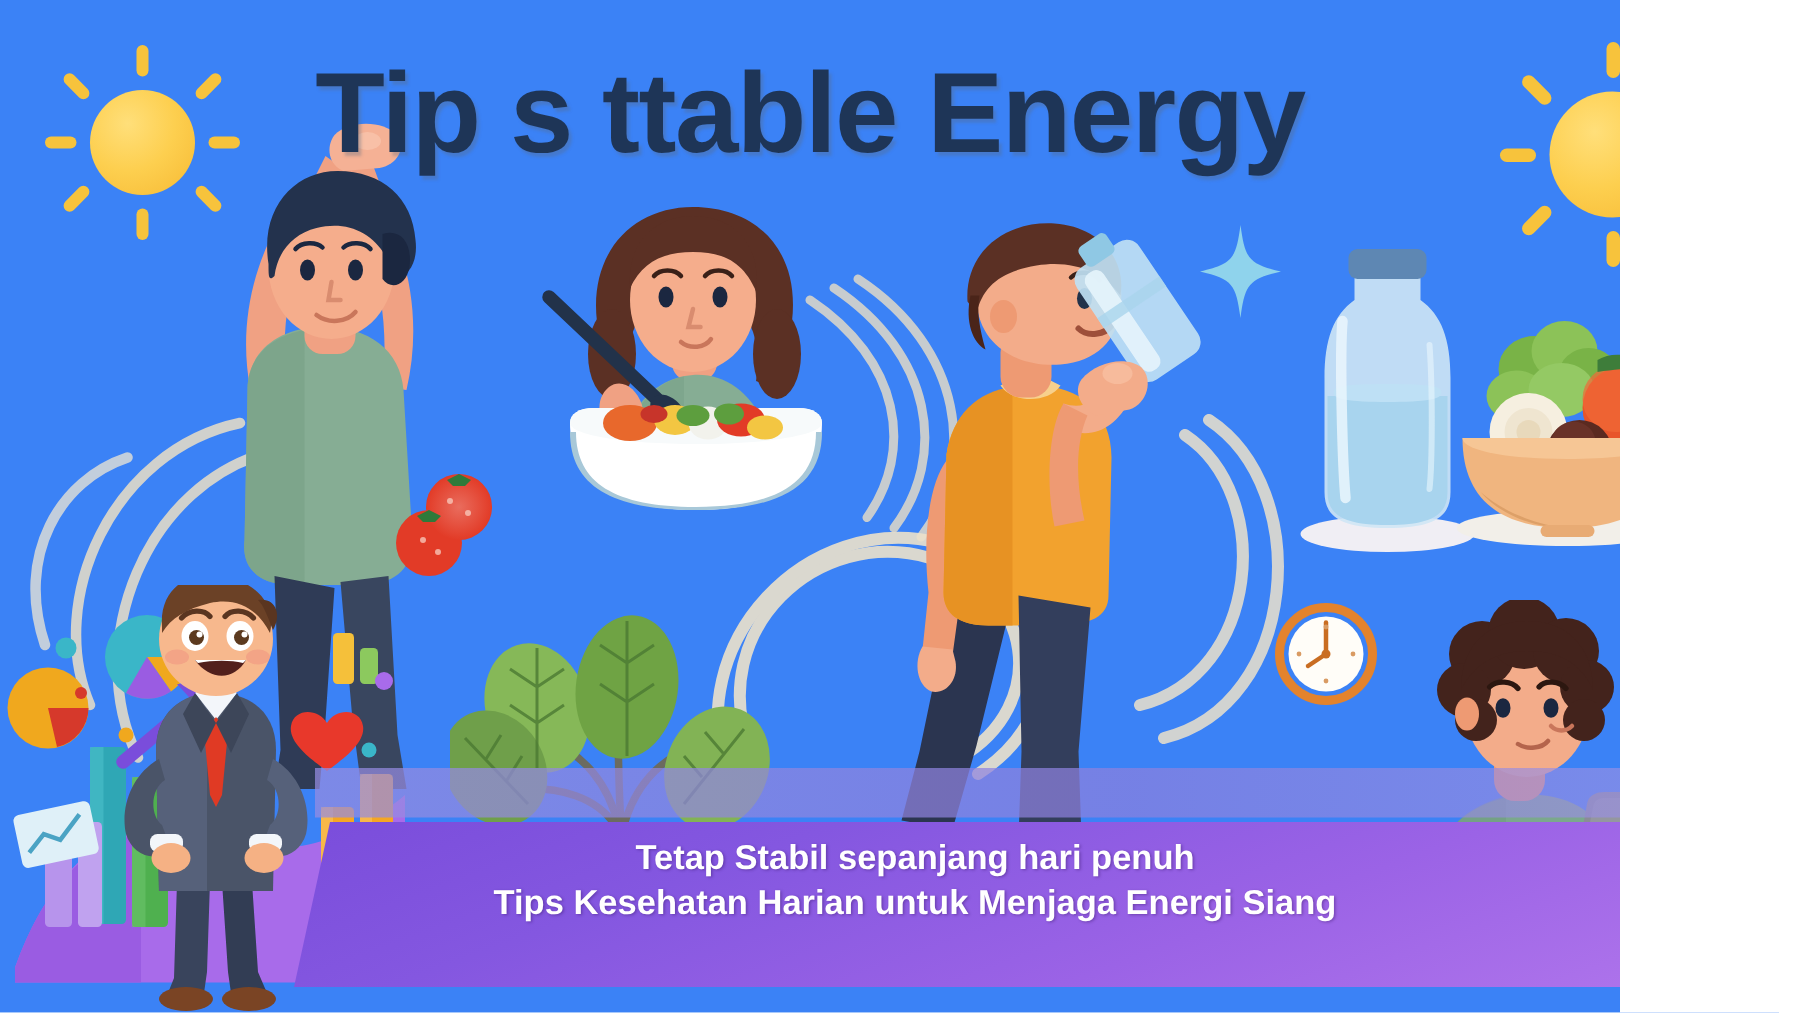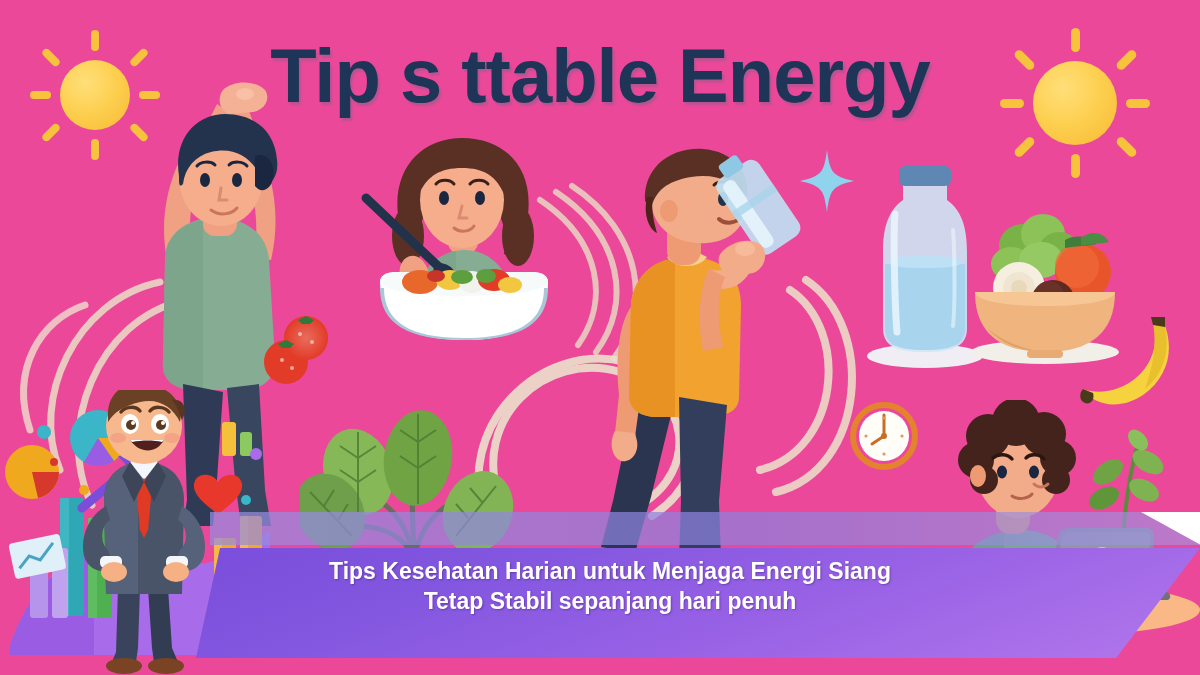--- a/index.html
+++ b/index.html
@@ -1,22 +1,22 @@
 <!DOCTYPE html>
 <html><head>
 <meta charset="utf-8">
 <style>
   html,body{margin:0;padding:0;background:#fff;}
   body{font-family:"Liberation Sans", sans-serif;}
 
   #canvas{
     position:relative;
-    width:1200px;height:675px;
+    width:1080px;height:675px;
     overflow:hidden;
-    background:#ec4899;
+    background:#3b82f6;
   }
 
   .abs{position:absolute;}
 
   
   #title{
     position:absolute;
     left:0;right:0;top:32px;
     text-align:center;
     font-size:76px;
@@ -474,17 +474,17 @@
       <ellipse cx="118" cy="48" rx="8" ry="5" fill="#f08f7f" opacity=".5"></ellipse>
       <ellipse cx="172" cy="48" rx="8" ry="5" fill="#f08f7f" opacity=".5"></ellipse>
     </g>
   </svg>
 
   <div id="banner-wrap">
     <div id="band-top"></div>
     <div id="band-main"></div>
   </div>
   <div id="banner-text" class="nosel">
+    <span class="line">Tetap Stabil sepanjang hari penuh</span>
     <span class="line">Tips Kesehatan Harian untuk Menjaga Energi Siang</span>
-    <span class="line">Tetap Stabil sepanjang hari penuh</span>
   </div>
 
 </div>
 
 </body></html>

